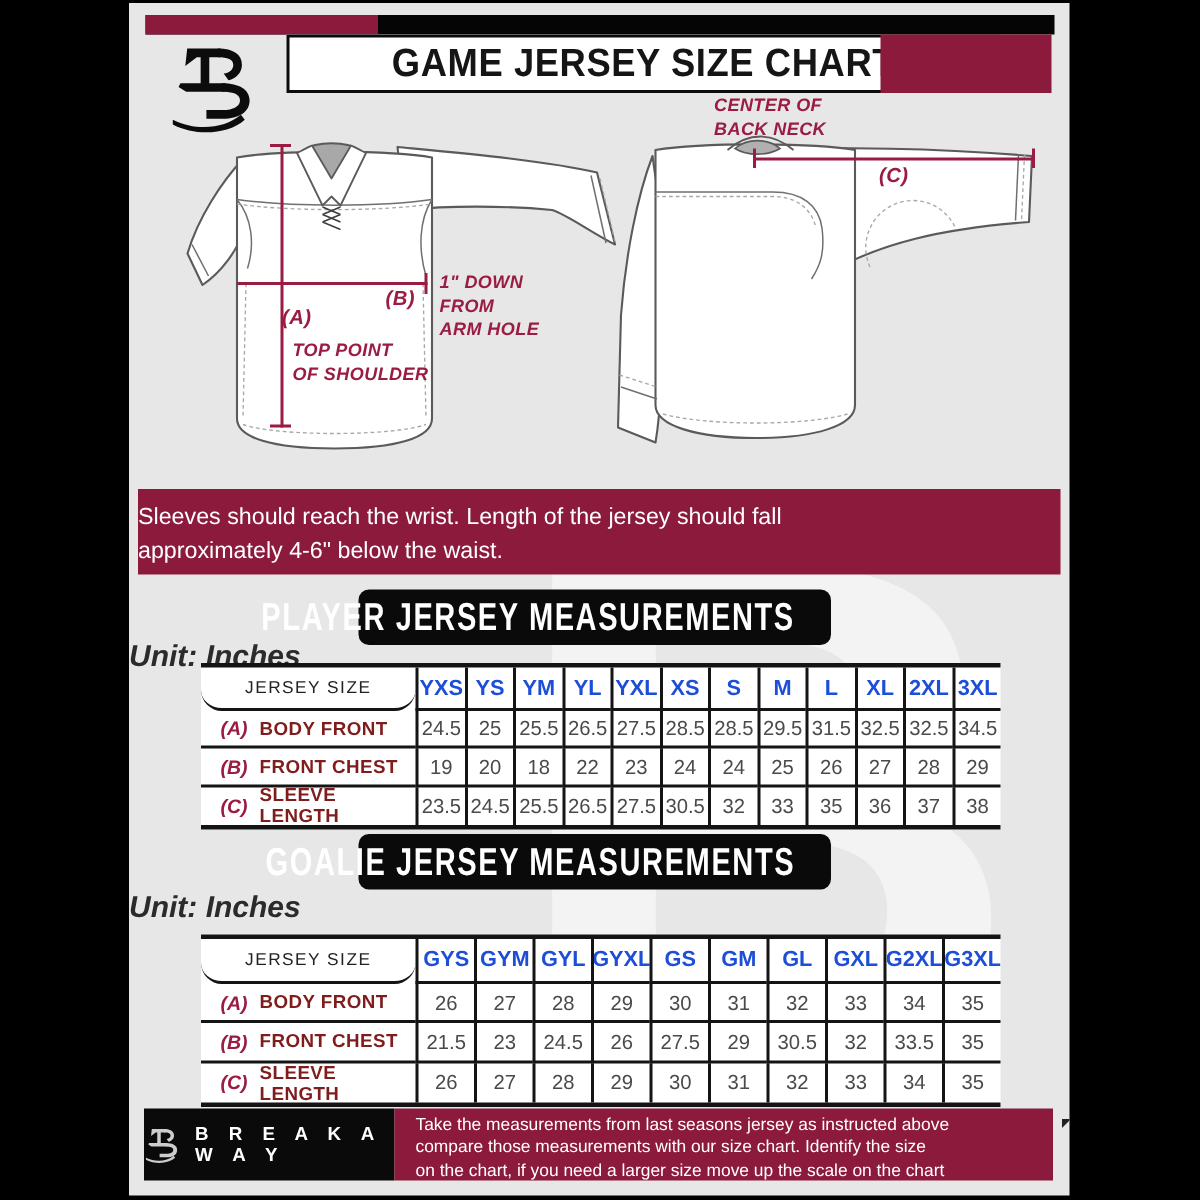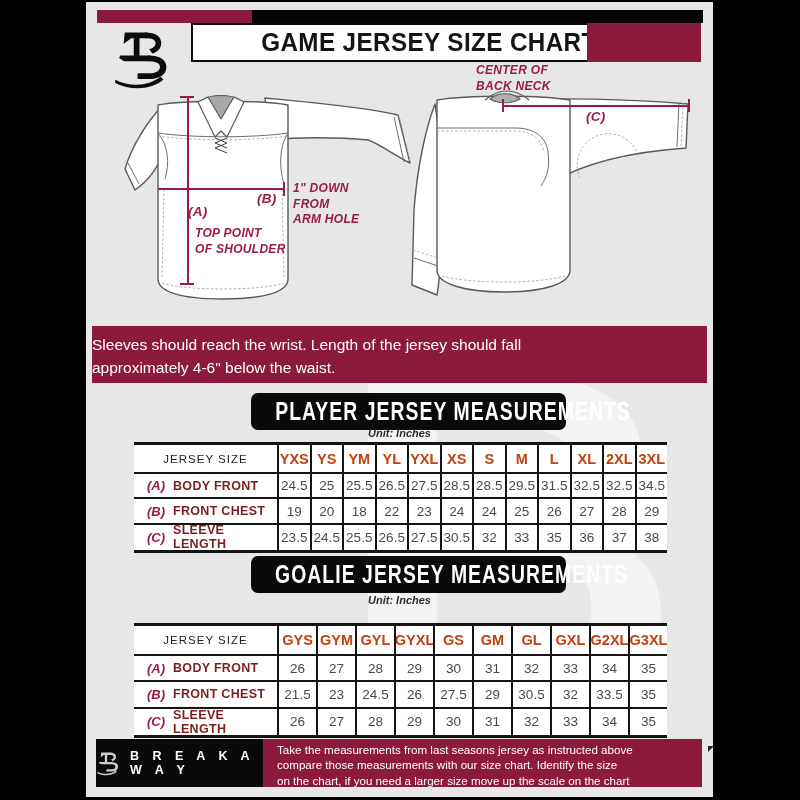--- a/index.html
+++ b/index.html
@@ -27,32 +27,32 @@
   .mline{background:var(--anno);}
   .anno-key{font-size:13.5px;font-weight:700;font-style:italic;color:var(--anno);letter-spacing:.3px;}
   .anno-cap{font-size:12px;font-weight:700;font-style:italic;color:var(--anno);line-height:15.5px;letter-spacing:.3px;}
 
   
   #notice{left:6px;top:324px;width:615px;height:57px;background:var(--accent);color:#fff;
     font-size:15.5px;line-height:23px;padding-top:7px;}
 
   
   .sect-banner{width:315px;height:37px;background:#0a0a0a;border-radius:7px;
-    display:flex;align-items:center;justify-content:flex-start;margin-left:12px;}
+    display:flex;align-items:center;justify-content:flex-end;}
   .sect-banner span{color:#fff;font-size:22px;font-weight:700;letter-spacing:1.2px;
     transform:scaleY(1.18) scaleX(.88);white-space:nowrap;}
-  .unit{left:0;width:627px;text-align:center;font-size:11px;font-weight:700;font-style:italic;color:#2b2b2b;}
+  .unit{left:0;width:627px;font-size:20px;font-weight:700;font-style:italic;color:#2b2b2b;}
 
   
   .mtable{left:48px;width:533px;display:grid;border-top:3px solid var(--ink);border-bottom:3px solid var(--ink);background:#fff;}
   .mtable .c{display:flex;align-items:center;justify-content:center;border-bottom:2px solid var(--ink);overflow:hidden;}
   .mtable .c.lastrow{border-bottom:none;}
   .mtable .c.v{border-left:2px solid var(--ink);}
-  .mtable .corner{font-size:11.5px;letter-spacing:1px;color:#222;}
-  .mtable .sz{font-size:14.5px;font-weight:700;color:#c2410c;}
+  .mtable .corner{font-size:11.5px;letter-spacing:1px;color:#222;border-radius:14px;}
+  .mtable .sz{font-size:14.5px;font-weight:700;color:#1d4ed8;}
   .mtable .rowlab{justify-content:flex-start;padding-left:13px;}
   .mtable .rowlab .k{font-size:13px;font-weight:700;font-style:italic;color:var(--anno);margin-right:8px;}
   .mtable .rowlab .t{font-size:12.5px;font-weight:700;letter-spacing:.3px;color:#7f1d1d;}
   .mtable .val{font-size:13.5px;color:#4a4a4a;}
 
   
   #footer-black{left:10px;top:737px;width:167px;height:48px;background:#0a0a0a;
     display:flex;align-items:center;justify-content:center;gap:8px;}
   #footer-brand{color:#fff;font-size:12.5px;font-weight:700;letter-spacing:5px;}
   #footer-logo{color:#cdcdcd;flex:none;}

